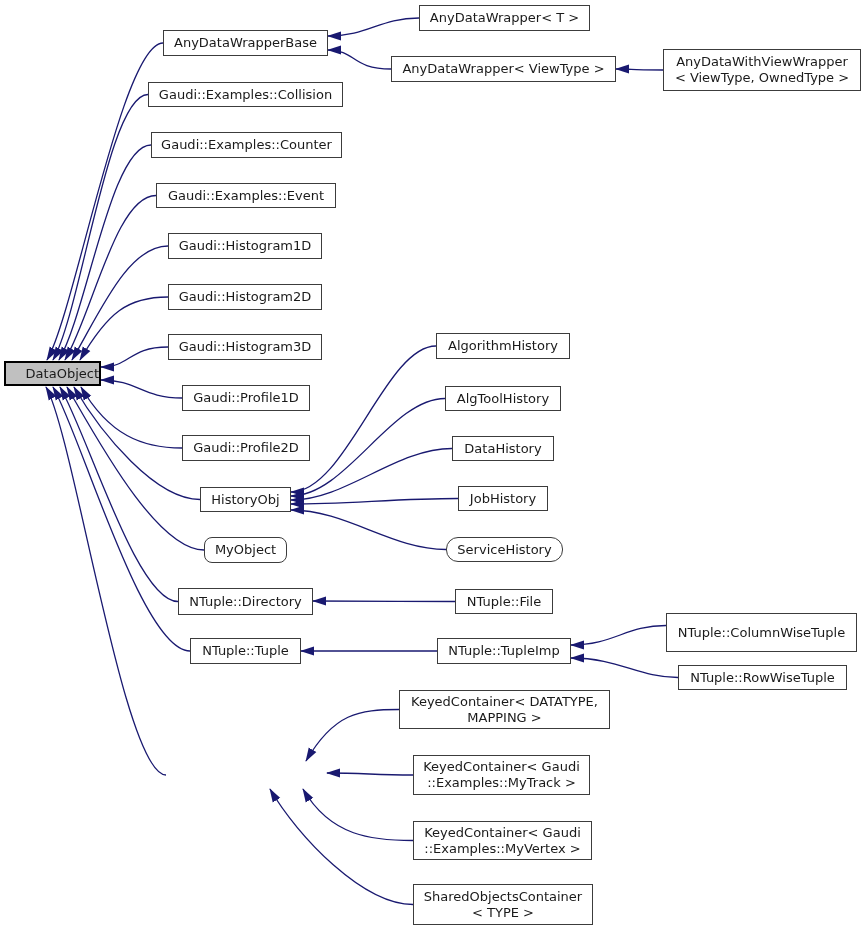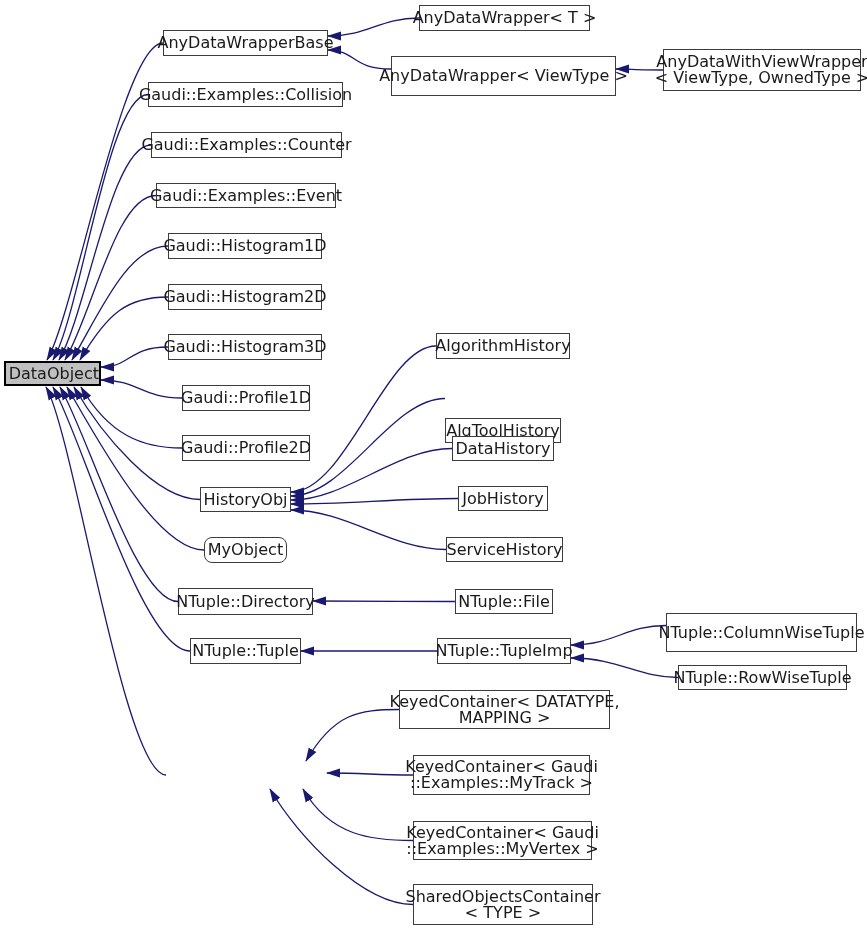--- a/index.html
+++ b/index.html
@@ -2,21 +2,21 @@
 <html><head>
 <meta charset="utf-8">
 <style>
   html,body{margin:0;padding:0;background:#ffffff;}
   #stage{position:relative;width:867px;height:933px;background:#ffffff;overflow:hidden;
          font-family:"DejaVu Sans","Liberation Sans",sans-serif;}
   #edges{position:absolute;left:0;top:0;width:867px;height:933px;}
   #nodes{position:absolute;left:0;top:0;width:867px;height:933px;}
   .node{position:absolute;box-sizing:border-box;background:#ffffff;border:1px solid #3c3c3c;
         display:flex;flex-direction:column;align-items:center;justify-content:center;
-        font-size:16px;line-height:16px;color:#1a1a1a;white-space:nowrap;text-align:center;
+        font-size:13px;line-height:16px;color:#1a1a1a;white-space:nowrap;text-align:center;
         cursor:pointer;}
   .node.hl{background:#c0c0c0;border:2px solid #000000;cursor:default;align-items:flex-end;}
   .node span{display:block;}
 </style>
 </head>
 <body>
 
 <div id="stage">
   <svg id="edges" width="867" height="933" viewBox="0 0 867 933" xmlns="http://www.w3.org/2000/svg">
     <defs>
@@ -60,21 +60,21 @@
   <div id="nodes">
       <div class="node hl" style="left: 4px; top: 361px; width: 97px; height: 25px; border-color: rgb(0, 0, 0); background: rgb(192, 192, 192); color: rgb(26, 26, 26);">
         <span>DataObject</span>
       </div>
       <div class="node" style="left: 163px; top: 30px; width: 165px; height: 26px; border-color: rgb(60, 60, 60); background: rgb(255, 255, 255); color: rgb(26, 26, 26);">
         <span>AnyDataWrapperBase</span>
       </div>
       <div class="node" style="left: 419px; top: 5px; width: 171px; height: 26px; border-color: rgb(60, 60, 60); background: rgb(255, 255, 255); color: rgb(26, 26, 26);">
         <span>AnyDataWrapper&lt; T &gt;</span>
       </div>
-      <div class="node" style="left: 391px; top: 56px; width: 225px; height: 40px; border-color: rgb(60, 60, 60); background: rgb(255, 255, 255); color: rgb(26, 26, 26);">
+      <div class="node" style="left: 391px; top: 56px; width: 225px; height: 26px; border-color: rgb(60, 60, 60); background: rgb(255, 255, 255); color: rgb(26, 26, 26);">
         <span>AnyDataWrapper&lt; ViewType &gt;</span>
       </div>
       <div class="node" style="left: 663px; top: 49px; width: 198px; height: 42px; border-color: rgb(60, 60, 60); background: rgb(255, 255, 255); color: rgb(26, 26, 26);">
         <span>AnyDataWithViewWrapper</span>
         <span>&lt; ViewType, OwnedType &gt;</span>
       </div>
       <div class="node" style="left: 148px; top: 82px; width: 195px; height: 25px; border-color: rgb(60, 60, 60); background: rgb(255, 255, 255); color: rgb(26, 26, 26);">
         <span>Gaudi::Examples::Collision</span>
       </div>
       <div class="node" style="left: 151px; top: 132px; width: 191px; height: 26px; border-color: rgb(60, 60, 60); background: rgb(255, 255, 255); color: rgb(26, 26, 26);">
@@ -106,30 +106,30 @@
       </div>
       <div class="node" style="left: 178px; top: 588px; width: 135px; height: 27px; border-color: rgb(60, 60, 60); background: rgb(255, 255, 255); color: rgb(26, 26, 26);">
         <span>NTuple::Directory</span>
       </div>
       <div class="node" style="left: 190px; top: 638px; width: 111px; height: 26px; border-color: rgb(60, 60, 60); background: rgb(255, 255, 255); color: rgb(26, 26, 26);">
         <span>NTuple::Tuple</span>
       </div>
       <div class="node" style="left: 436px; top: 333px; width: 134px; height: 26px; border-color: rgb(60, 60, 60); background: rgb(255, 255, 255); color: rgb(26, 26, 26);">
         <span>AlgorithmHistory</span>
       </div>
-      <div class="node" style="left: 445px; top: 386px; width: 116px; height: 25px; border-color: rgb(60, 60, 60); background: rgb(255, 255, 255); color: rgb(26, 26, 26); margin-top: 32px;">
+      <div class="node" style="left: 445px; top: 386px; width: 116px; height: 25px; border-color: rgb(60, 60, 60); background: rgb(255, 255, 255); color: rgb(26, 26, 26);">
         <span>AlgToolHistory</span>
       </div>
       <div class="node" style="left: 452px; top: 436px; width: 102px; height: 25px; border-color: rgb(60, 60, 60); background: rgb(255, 255, 255); color: rgb(26, 26, 26);">
         <span>DataHistory</span>
       </div>
       <div class="node" style="left: 458px; top: 486px; width: 90px; height: 25px; border-color: rgb(60, 60, 60); background: rgb(255, 255, 255); color: rgb(26, 26, 26);">
         <span>JobHistory</span>
       </div>
-      <div class="node" style="left: 446px; top: 537px; width: 117px; height: 25px; border-color: rgb(60, 60, 60); background: rgb(255, 255, 255); color: rgb(26, 26, 26);">
+      <div class="node" style="left: 446px; top: 537px; width: 117px; height: 25px; border-color: rgb(60, 60, 60); background: rgb(255, 255, 255); color: rgb(26, 26, 26); border-radius: 12px;">
         <span>ServiceHistory</span>
       </div>
       <div class="node" style="left: 455px; top: 589px; width: 98px; height: 25px; border-color: rgb(60, 60, 60); background: rgb(255, 255, 255); color: rgb(26, 26, 26);">
         <span>NTuple::File</span>
       </div>
       <div class="node" style="left: 437px; top: 638px; width: 134px; height: 26px; border-color: rgb(60, 60, 60); background: rgb(255, 255, 255); color: rgb(26, 26, 26);">
         <span>NTuple::TupleImp</span>
       </div>
       <div class="node" style="left: 666px; top: 613px; width: 191px; height: 39px; border-color: rgb(60, 60, 60); background: rgb(255, 255, 255); color: rgb(26, 26, 26);">
         <span>NTuple::ColumnWiseTuple</span>

